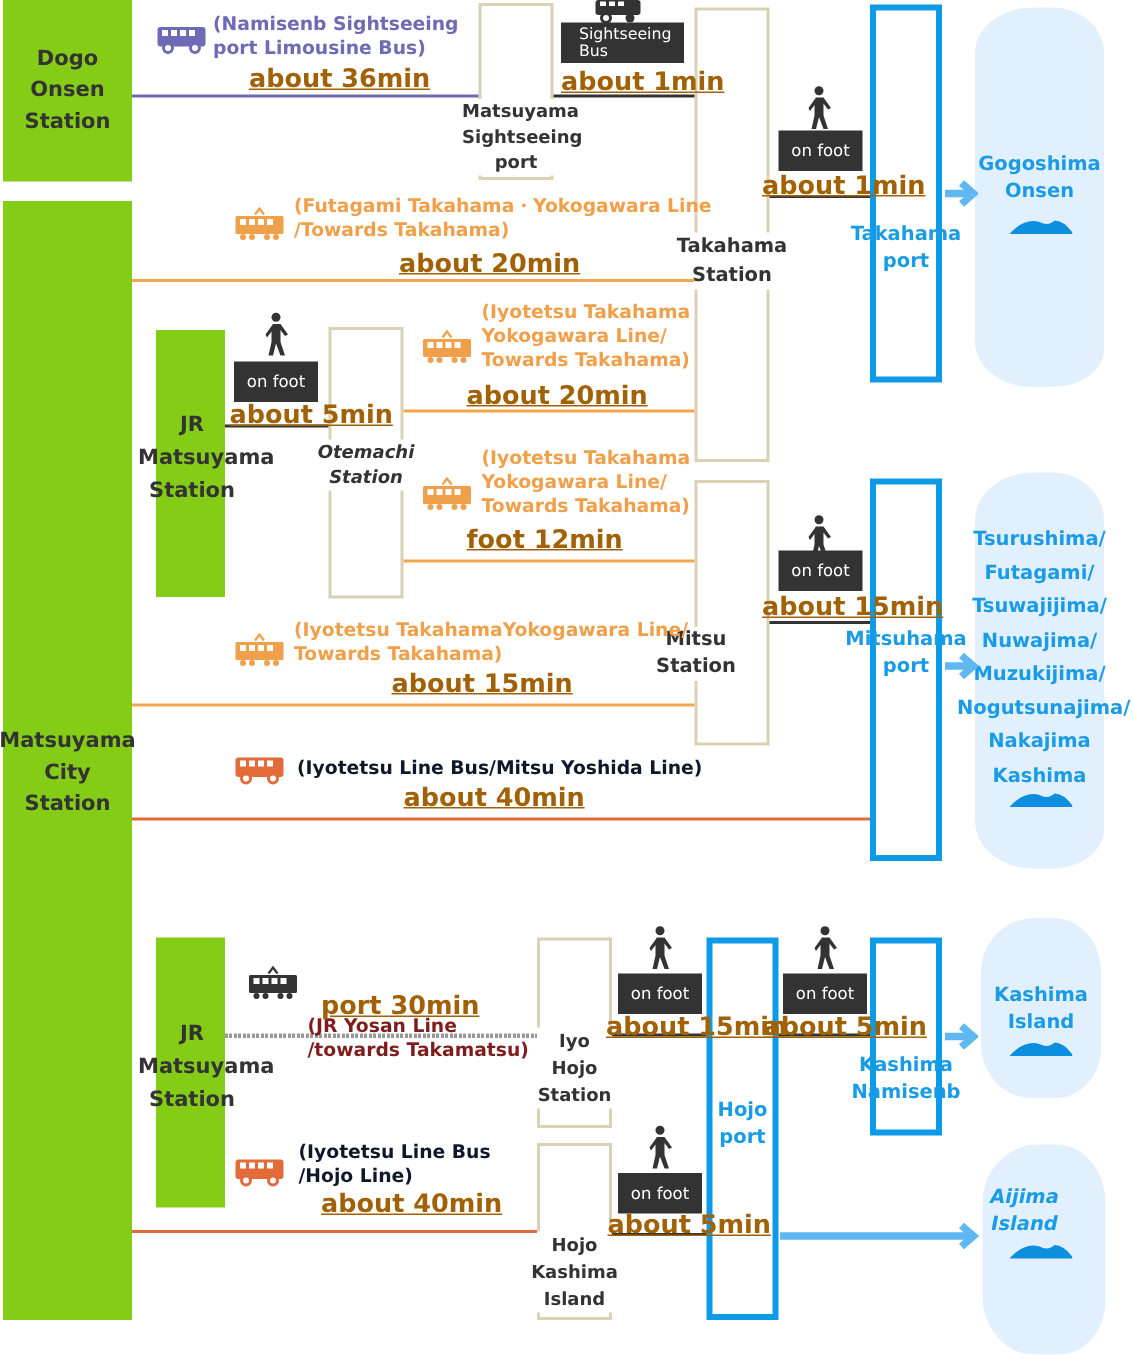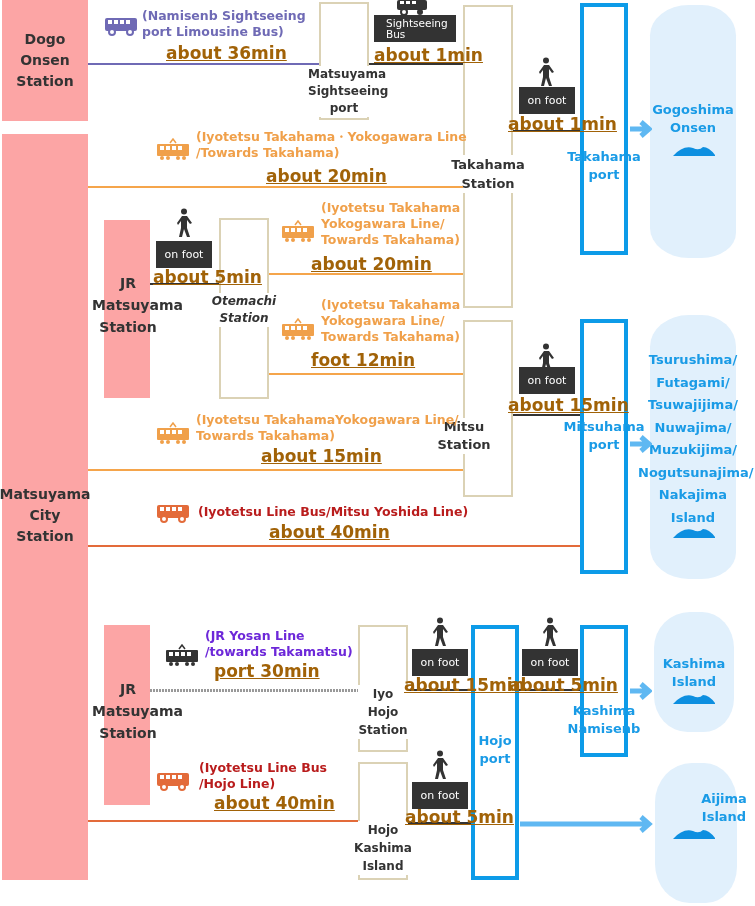--- a/index.html
+++ b/index.html
@@ -1,36 +1,36 @@
 <!DOCTYPE html>
 <html><head>
 <meta charset="utf-8">
 <style>
   * { box-sizing: border-box; margin: 0; padding: 0; }
   body { width: 755px; height: 906px; background: #ffffff; position: relative; overflow: hidden;
          font-family: "DejaVu Sans", sans-serif; color: #222; }
   .abs { position: absolute; }
-  .station-fill { position: absolute; background: #fca5a5; display: flex; align-items: center; justify-content: center;
+  .station-fill { position: absolute; background: #84cc16; display: flex; align-items: center; justify-content: center;
                   text-align: center; font-weight: bold; color: #333; font-size: 14px; line-height: 21px; }
   .station-outline { position: absolute; border: 2px solid #dbd2b5; background: #fff; }
   .port { position: absolute; border: 4px solid #0d9be8; background: #fff; }
   .lbl { position: absolute; font-size: 12px; font-weight: bold; color: #333; text-align: center; line-height: 17px; white-space: nowrap; background: #fff; }
   .lbl.nobg { background: transparent; }
   .port-lbl { position: absolute; font-size: 13px; font-weight: bold; color: #1a9be6; text-align: center; line-height: 18px; white-space: nowrap; }
   .line { position: absolute; height: 2px; }
   .line.purple { background: #6f6ab5; }
   .line.orange { background: #f5a54b; }
   .line.red { background: #e36b3a; }
   .line.dark { background: #333; }
   .line.dotted { height: 3px; background: repeating-linear-gradient(90deg, #999 0 2px, transparent 2px 3px); }
   .route { position: absolute; font-size: 12.5px; font-weight: bold; line-height: 16px; white-space: nowrap; }
   .route.purple { color: #6f6ab5; }
   .route.orange { color: #f0a04a; }
-  .route.red { color: #b91c1c; }
-  .route.black { color: #6d28d9; }
+  .route.red { color: #0f172a; }
+  .route.black { color: #7f1d1d; margin-top: 48px; }
   .time { position: absolute; font-size: 17px; font-weight: bold; color: #a16207; white-space: nowrap; text-decoration: underline; }
   .tag { position: absolute; background: #333; color: #fff; font-size: 11px; text-align: center; }
   .island { position: absolute; background: #e1f0fc; border-radius: 45% 40% 40% 45% / 12% 12% 10% 12%; }
   .island-lbl { position: absolute; font-size: 13px; font-weight: bold; color: #1a9be6; text-align: center; line-height: 18px; white-space: nowrap; }
   .arrow { position: absolute; }
   svg { display: block; }
 </style>
 </head>
 <body>
 
@@ -100,34 +100,34 @@
   </svg>
 
 <div class="island" style="left:650px;top:315px;width:86px;height:264px;"></div>
 <div class="island-lbl" style="left:638px;top:349px;width:110px;white-space:pre-line;line-height:22.5px;">Tsurushima/
 Futagami/
 Tsuwajijima/
 Nuwajima/
 Muzukijima/
 Nogutsunajima/
 Nakajima
-Island</div>
+Kashima</div>
 <svg class="abs" style="left:673px;top:525px;" width="42" height="14">
     <path d="M0 13 Q10 2 20 5 Q26 8 30 4 Q36 4 42 12 L42 13 Z" fill="#0d8fe0"></path>
   </svg>
 
 <div class="island" style="left:654px;top:612px;width:80px;height:120px;border-radius:45% 40% 38% 42% / 30% 30% 28% 30%;"></div>
 <div class="island-lbl" style="left:654px;top:655px;width:80px;white-space:pre-line;">Kashima
 Island</div>
 <svg class="abs" style="left:673px;top:691px;" width="42" height="14">
     <path d="M0 13 Q10 2 20 5 Q26 8 30 4 Q36 4 42 12 L42 13 Z" fill="#0d8fe0"></path>
   </svg>
 
 <div class="island" style="left:655px;top:763px;width:82px;height:140px;border-radius:45% 40% 38% 42% / 28% 28% 26% 28%;"></div>
-<div class="island-lbl" style="left:693px;top:790px;width:62px;white-space:pre-line;">Aijima
+<div class="island-lbl" style="left:652px;top:790px;width:62px;white-space:pre-line;font-style:italic;">Aijima
 Island</div>
 <svg class="abs" style="left:673px;top:826px;" width="42" height="14">
     <path d="M0 13 Q10 2 20 5 Q26 8 30 4 Q36 4 42 12 L42 13 Z" fill="#0d8fe0"></path>
   </svg>
 
 <svg class="arrow" style="left:630px;top:120px;" width="22" height="18">
     <path d="M0 9 H18 M11 2 L19 9 L11 16" stroke="#5fb8f2" stroke-width="5" fill="none"></path>
   </svg>
 <svg class="arrow" style="left:630px;top:435px;" width="22" height="18">
     <path d="M0 9 H18 M11 2 L19 9 L11 16" stroke="#5fb8f2" stroke-width="5" fill="none"></path>
@@ -192,21 +192,21 @@
     <rect x="1" y="6" width="32" height="12" rx="1" fill="#f0a04a"></rect>
     <rect x="4" y="8" width="4" height="4" fill="#fff"></rect>
     <rect x="10" y="8" width="4" height="4" fill="#fff"></rect>
     <rect x="16" y="8" width="4" height="4" fill="#fff"></rect>
     <rect x="22" y="8" width="4" height="4" fill="#fff"></rect>
     <circle cx="6" cy="20" r="2" fill="#f0a04a"></circle>
     <circle cx="12" cy="20" r="2" fill="#f0a04a"></circle>
     <circle cx="22" cy="20" r="2" fill="#f0a04a"></circle>
     <circle cx="28" cy="20" r="2" fill="#f0a04a"></circle>
   </svg>
-<div class="route orange" style="left:196px;top:129px;white-space:pre-line;">(Iyotetsu Takahama・Yokogawara Line
+<div class="route orange" style="left:196px;top:129px;white-space:pre-line;">(Futagami Takahama・Yokogawara Line
 /Towards Takahama)</div>
 <div class="time" style="left:266px;top:166px;">about 20min</div>
 
 <svg class="abs" style="left:176px;top:208px;" width="18" height="30">
     <circle cx="8" cy="3.5" r="3" fill="#333"></circle>
     <path d="M6 8 L11 8 L16 15 L14 16 L11 12 L11 20 L14 29 L11 29 L8 21 L6 29 L3 29 L5 20 L5 13 L2 17 L1 15 Z" fill="#333"></path>
   </svg>
 <div class="tag" style="left:156px;top:241px;width:56px;height:27px;line-height:27px;">on foot</div>
 <div class="time" style="left:153px;top:267px;">about 5min</div>
 

